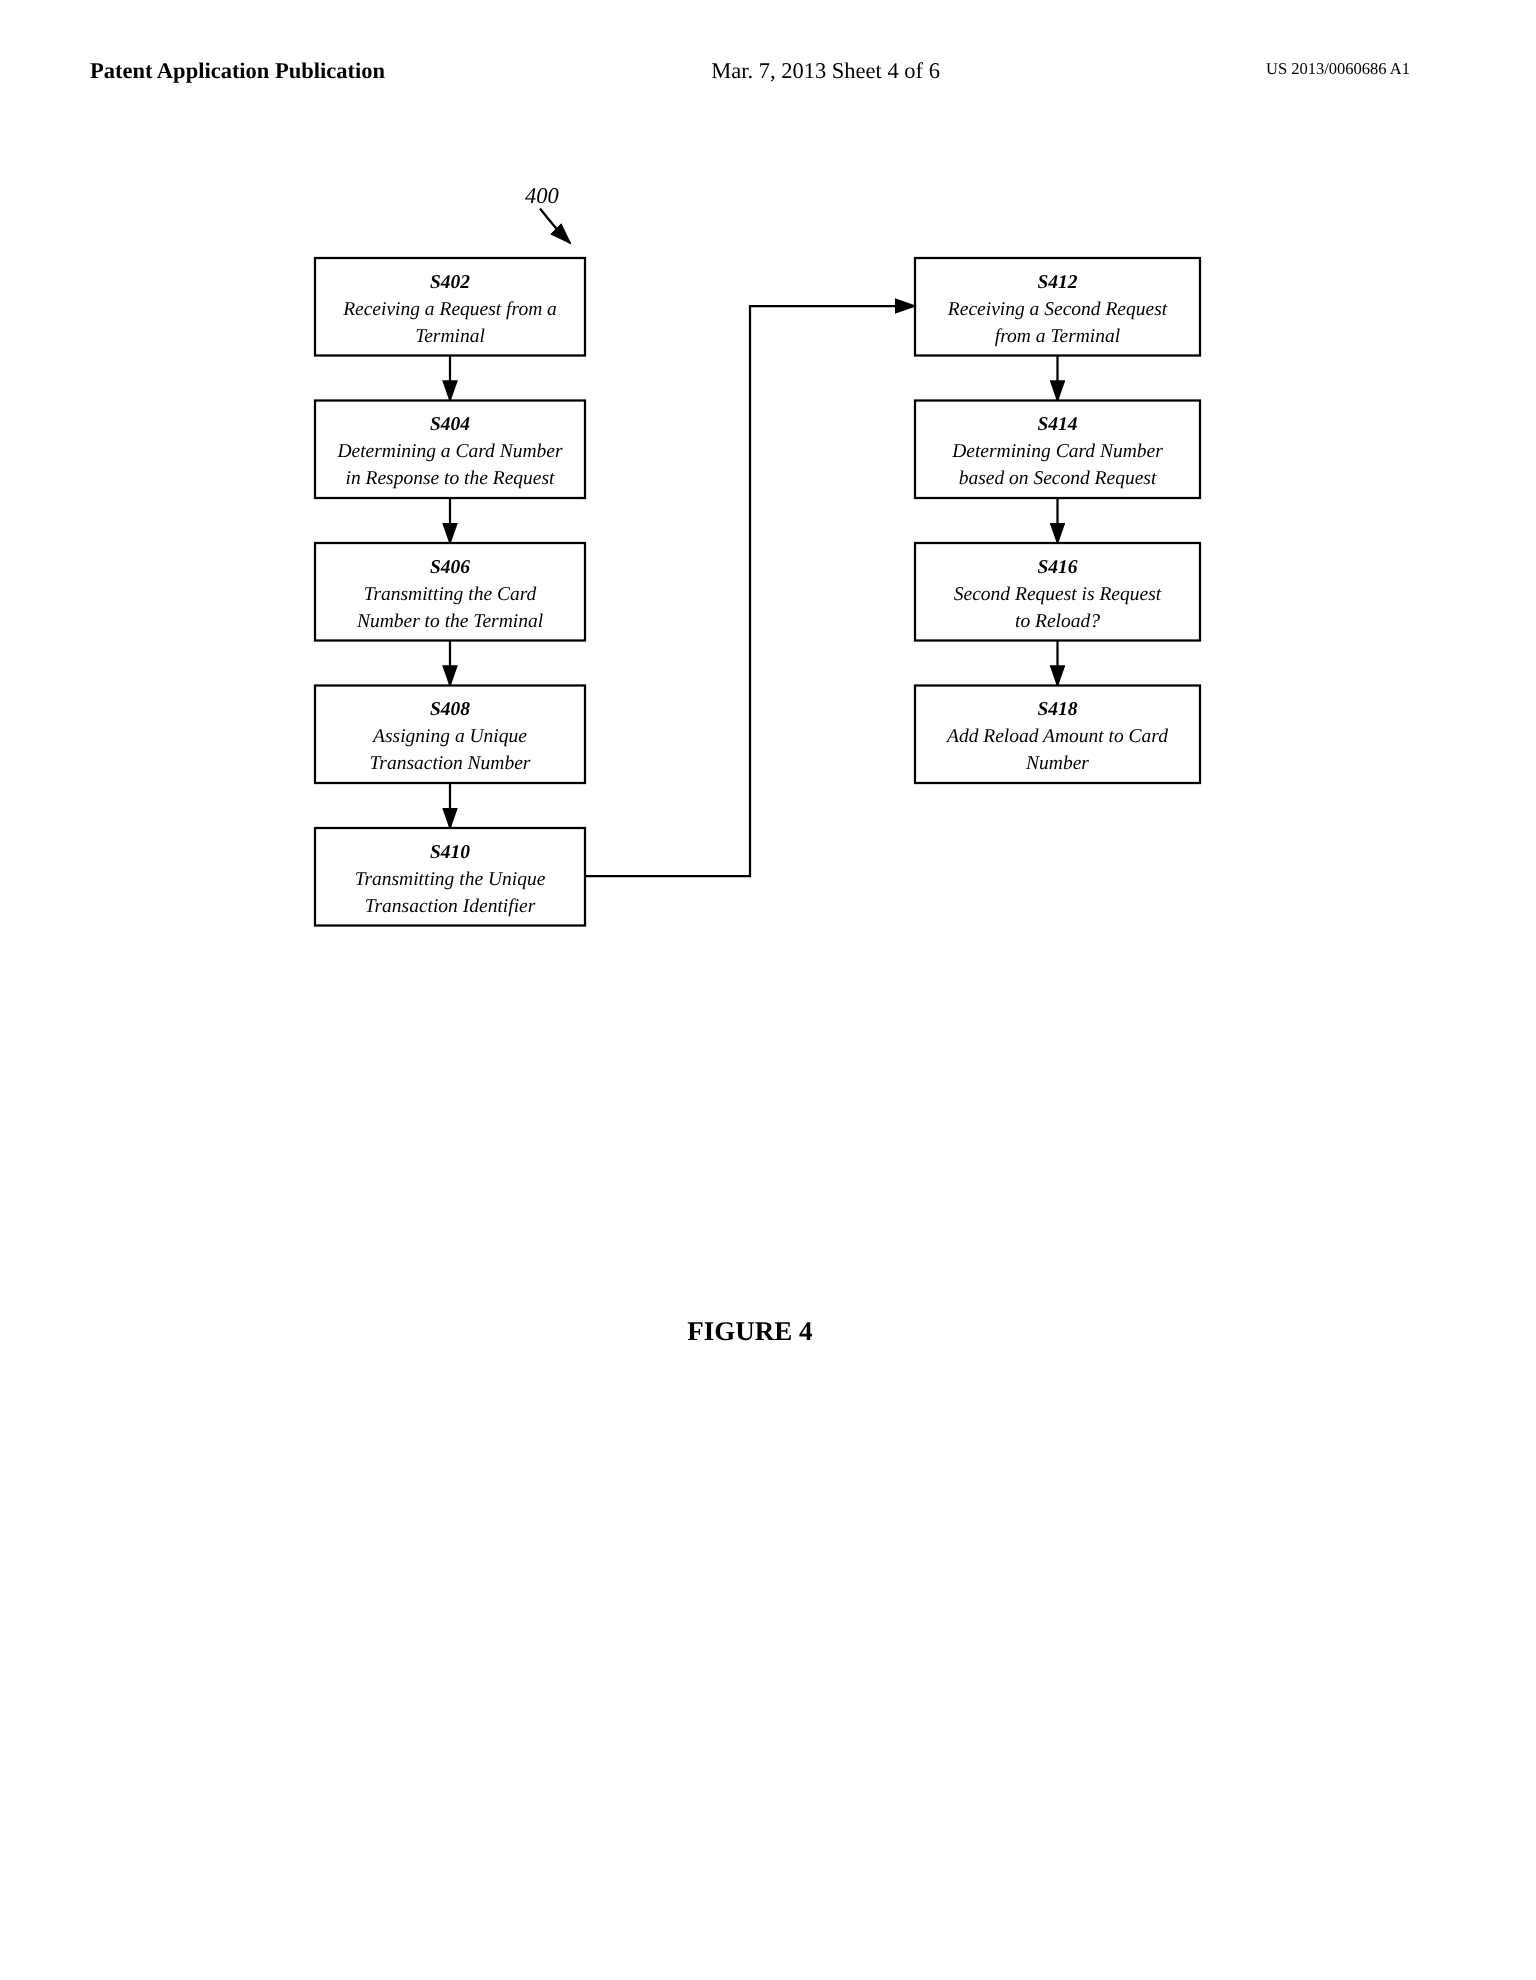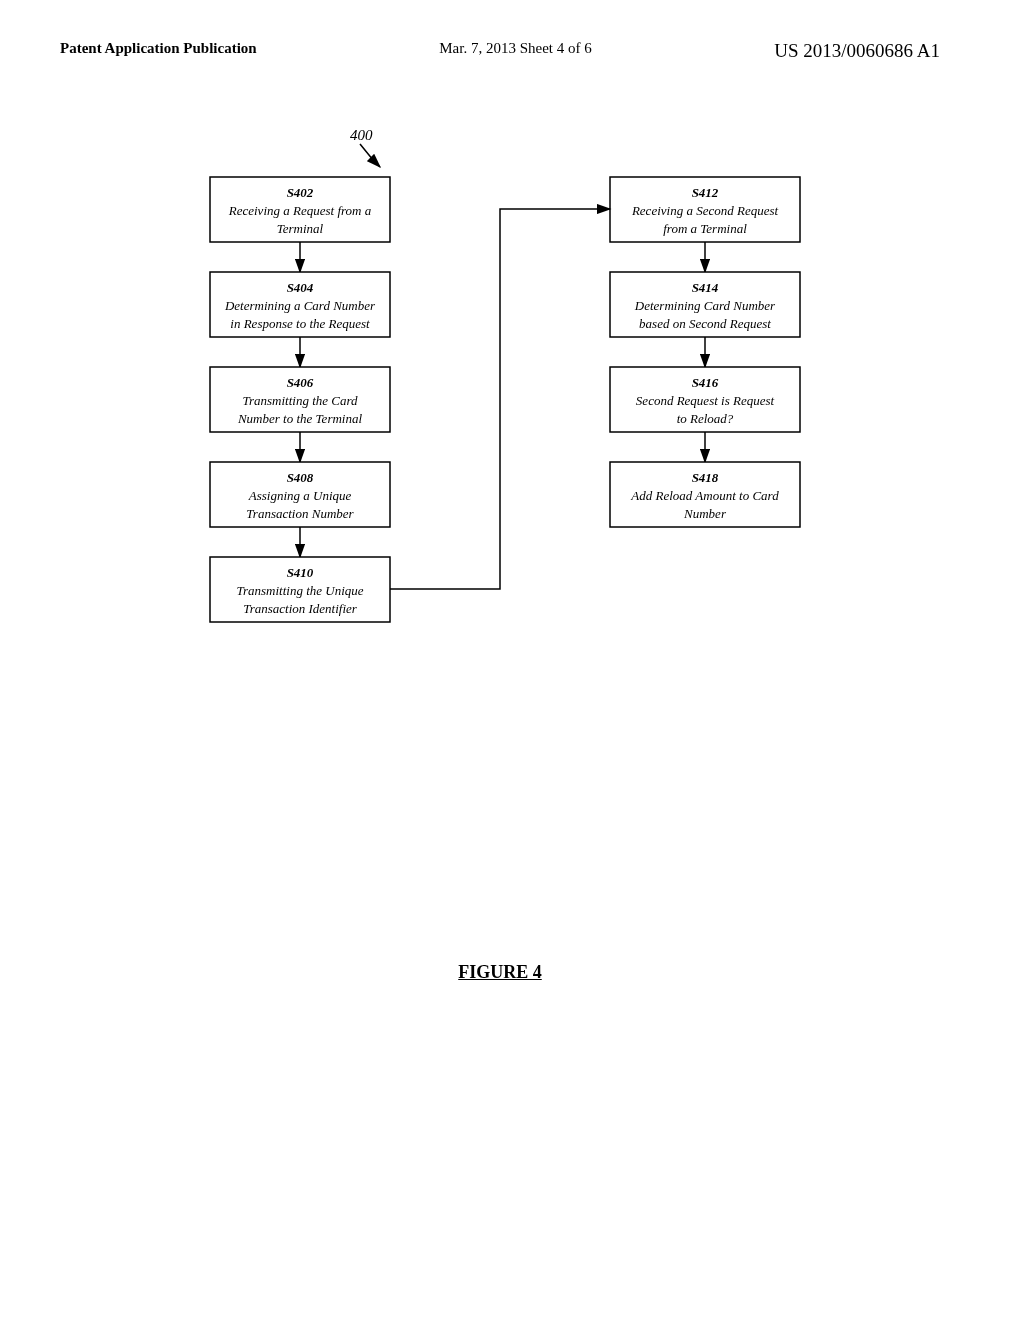--- a/index.html
+++ b/index.html
@@ -29,21 +29,21 @@
     }
     .header-left {
       font-weight: bold;
       font-size: 15px;
     }
     .header-center {
       font-size: 15px;
       text-align: left;
     }
     .header-right {
-      font-size: 19px;
+      font-size: 11px;
       text-align: center;
     }
 
     
     .diagram-area {
       position: relative;
       width: 100%;
       margin-top: 20px;
       font-style: italic;
     }
@@ -51,24 +51,22 @@
     
     .diagram-svg {
       display: block;
       margin: 0 auto;
       margin-top: 10px;
     }
 
     
     .figure-caption {
       text-align: center;
-      margin-top: 80px;
       font-size: 18px;
       font-weight: bold;
-      text-decoration: underline;
     }
 
     
     .flow-box {
       fill: white;
       stroke: black;
       stroke-width: 1.5;
     }
     .flow-text {
       font-family: 'Times New Roman', Times, serif;

